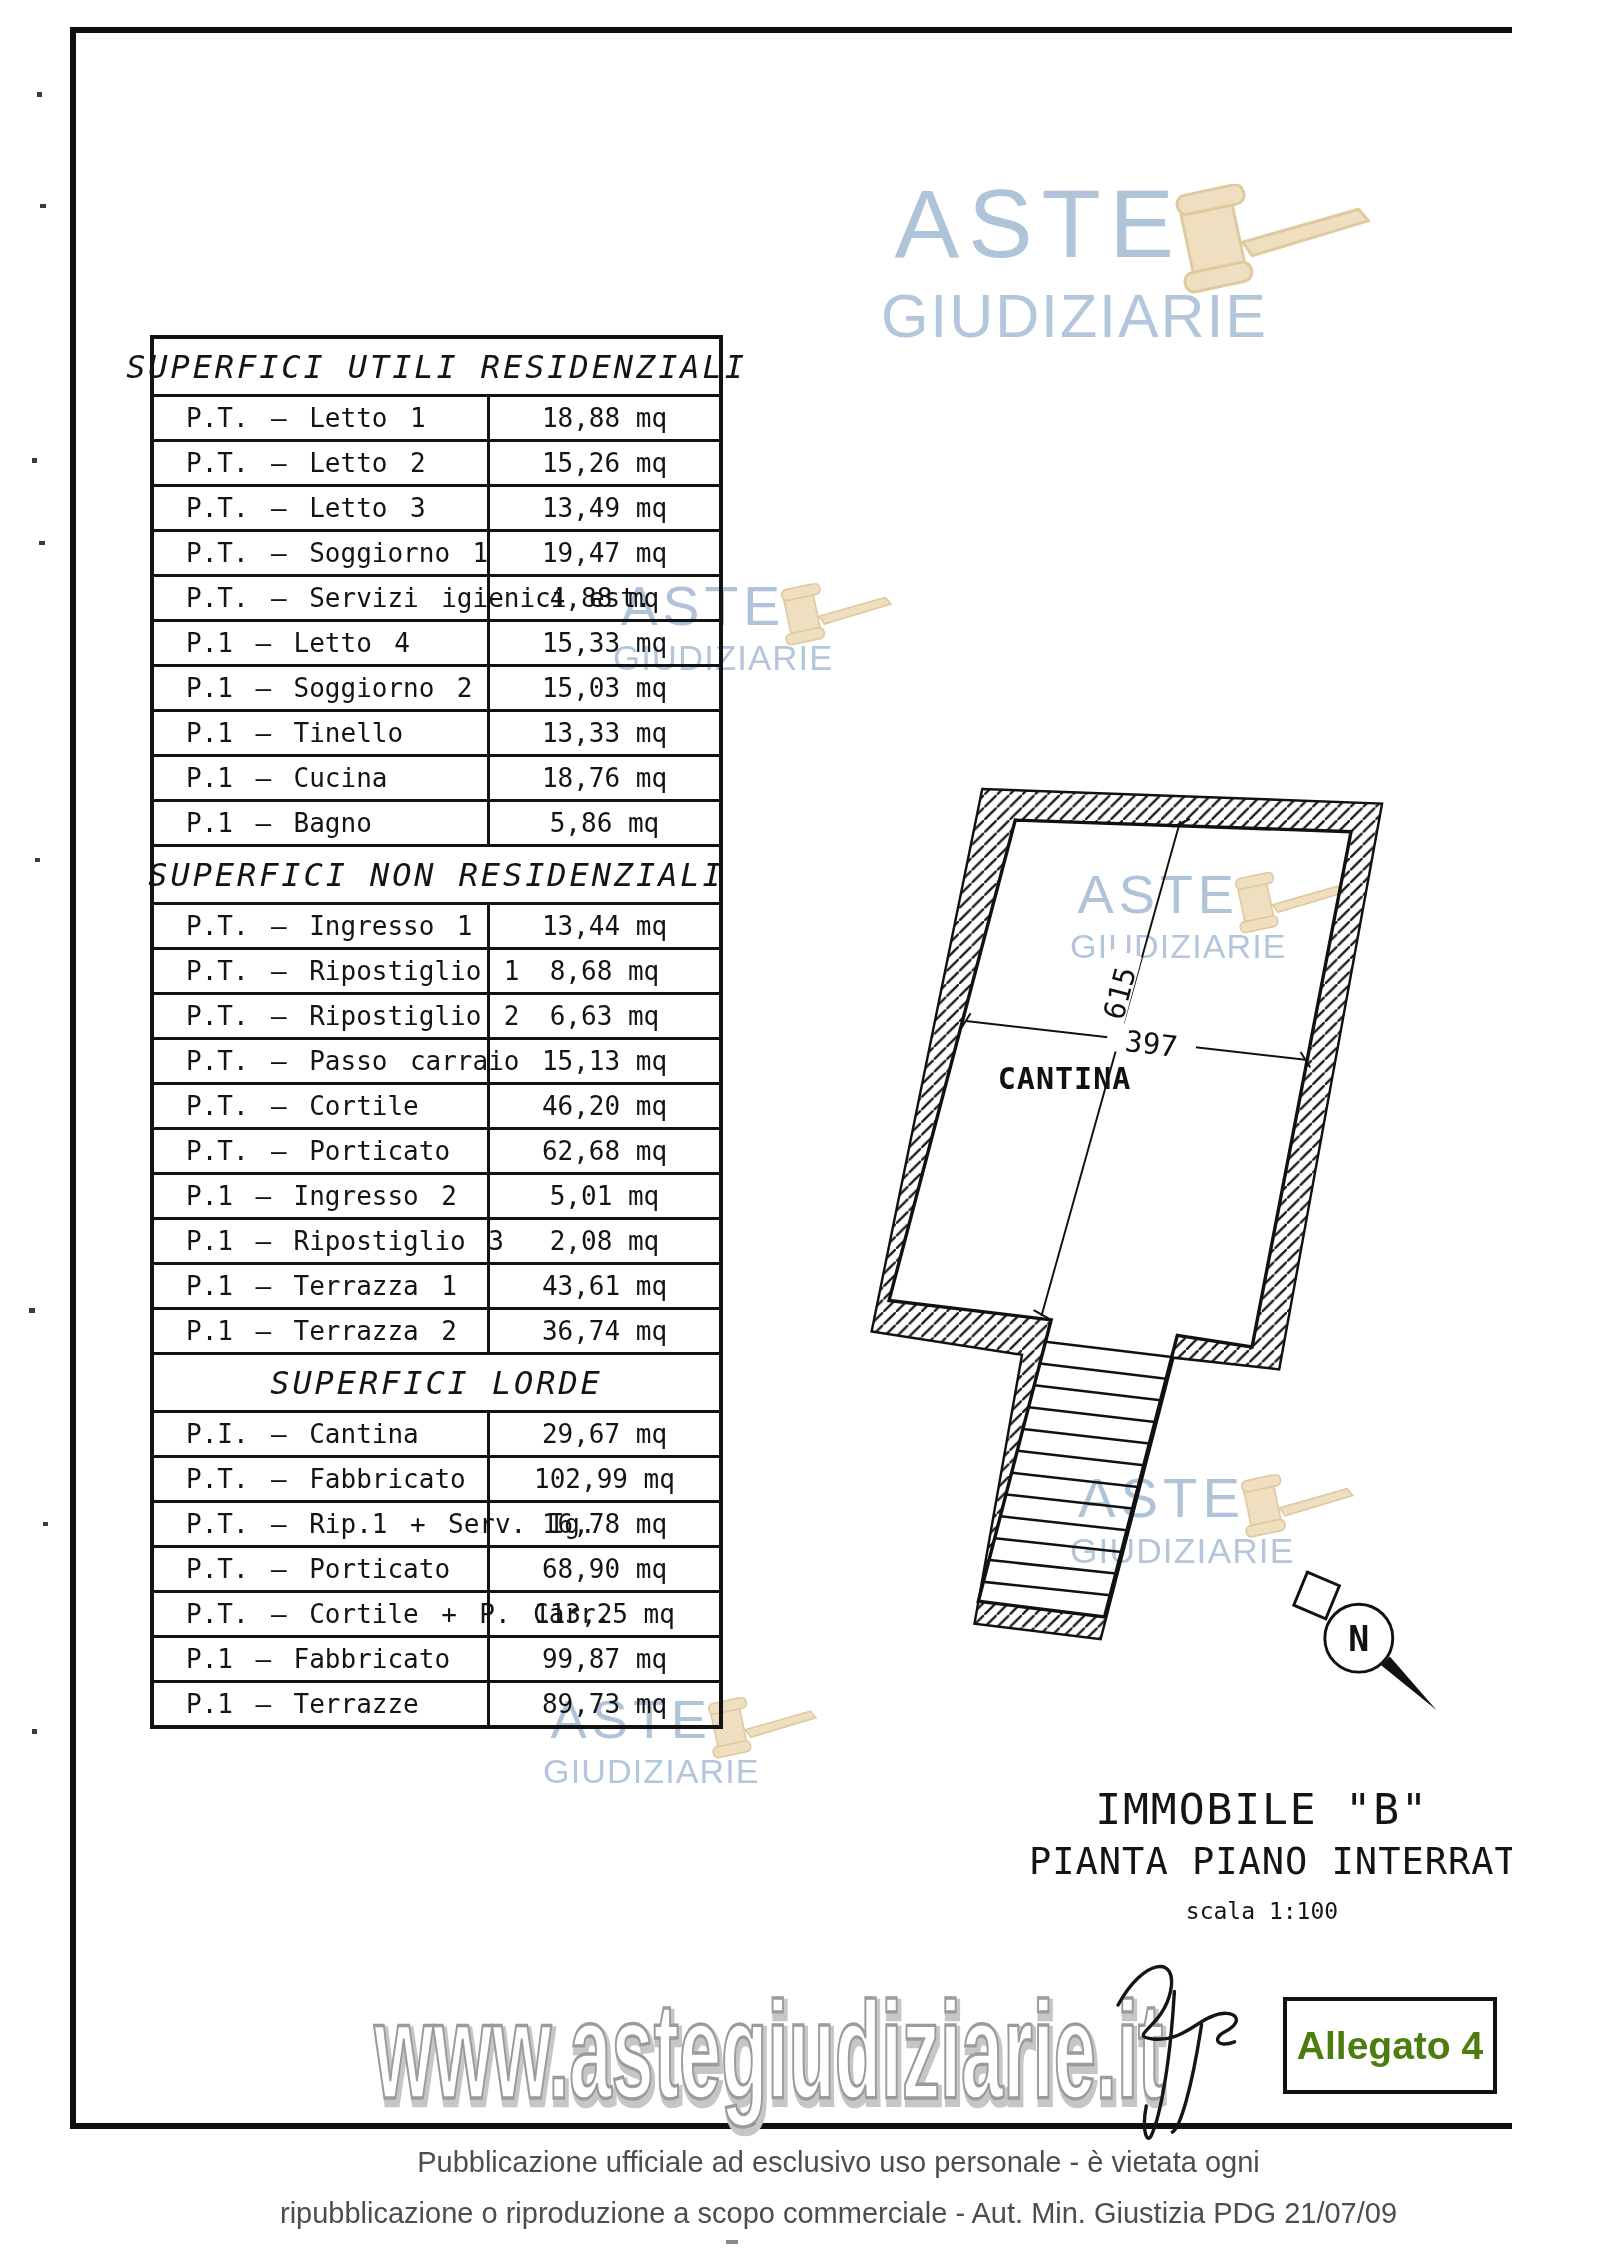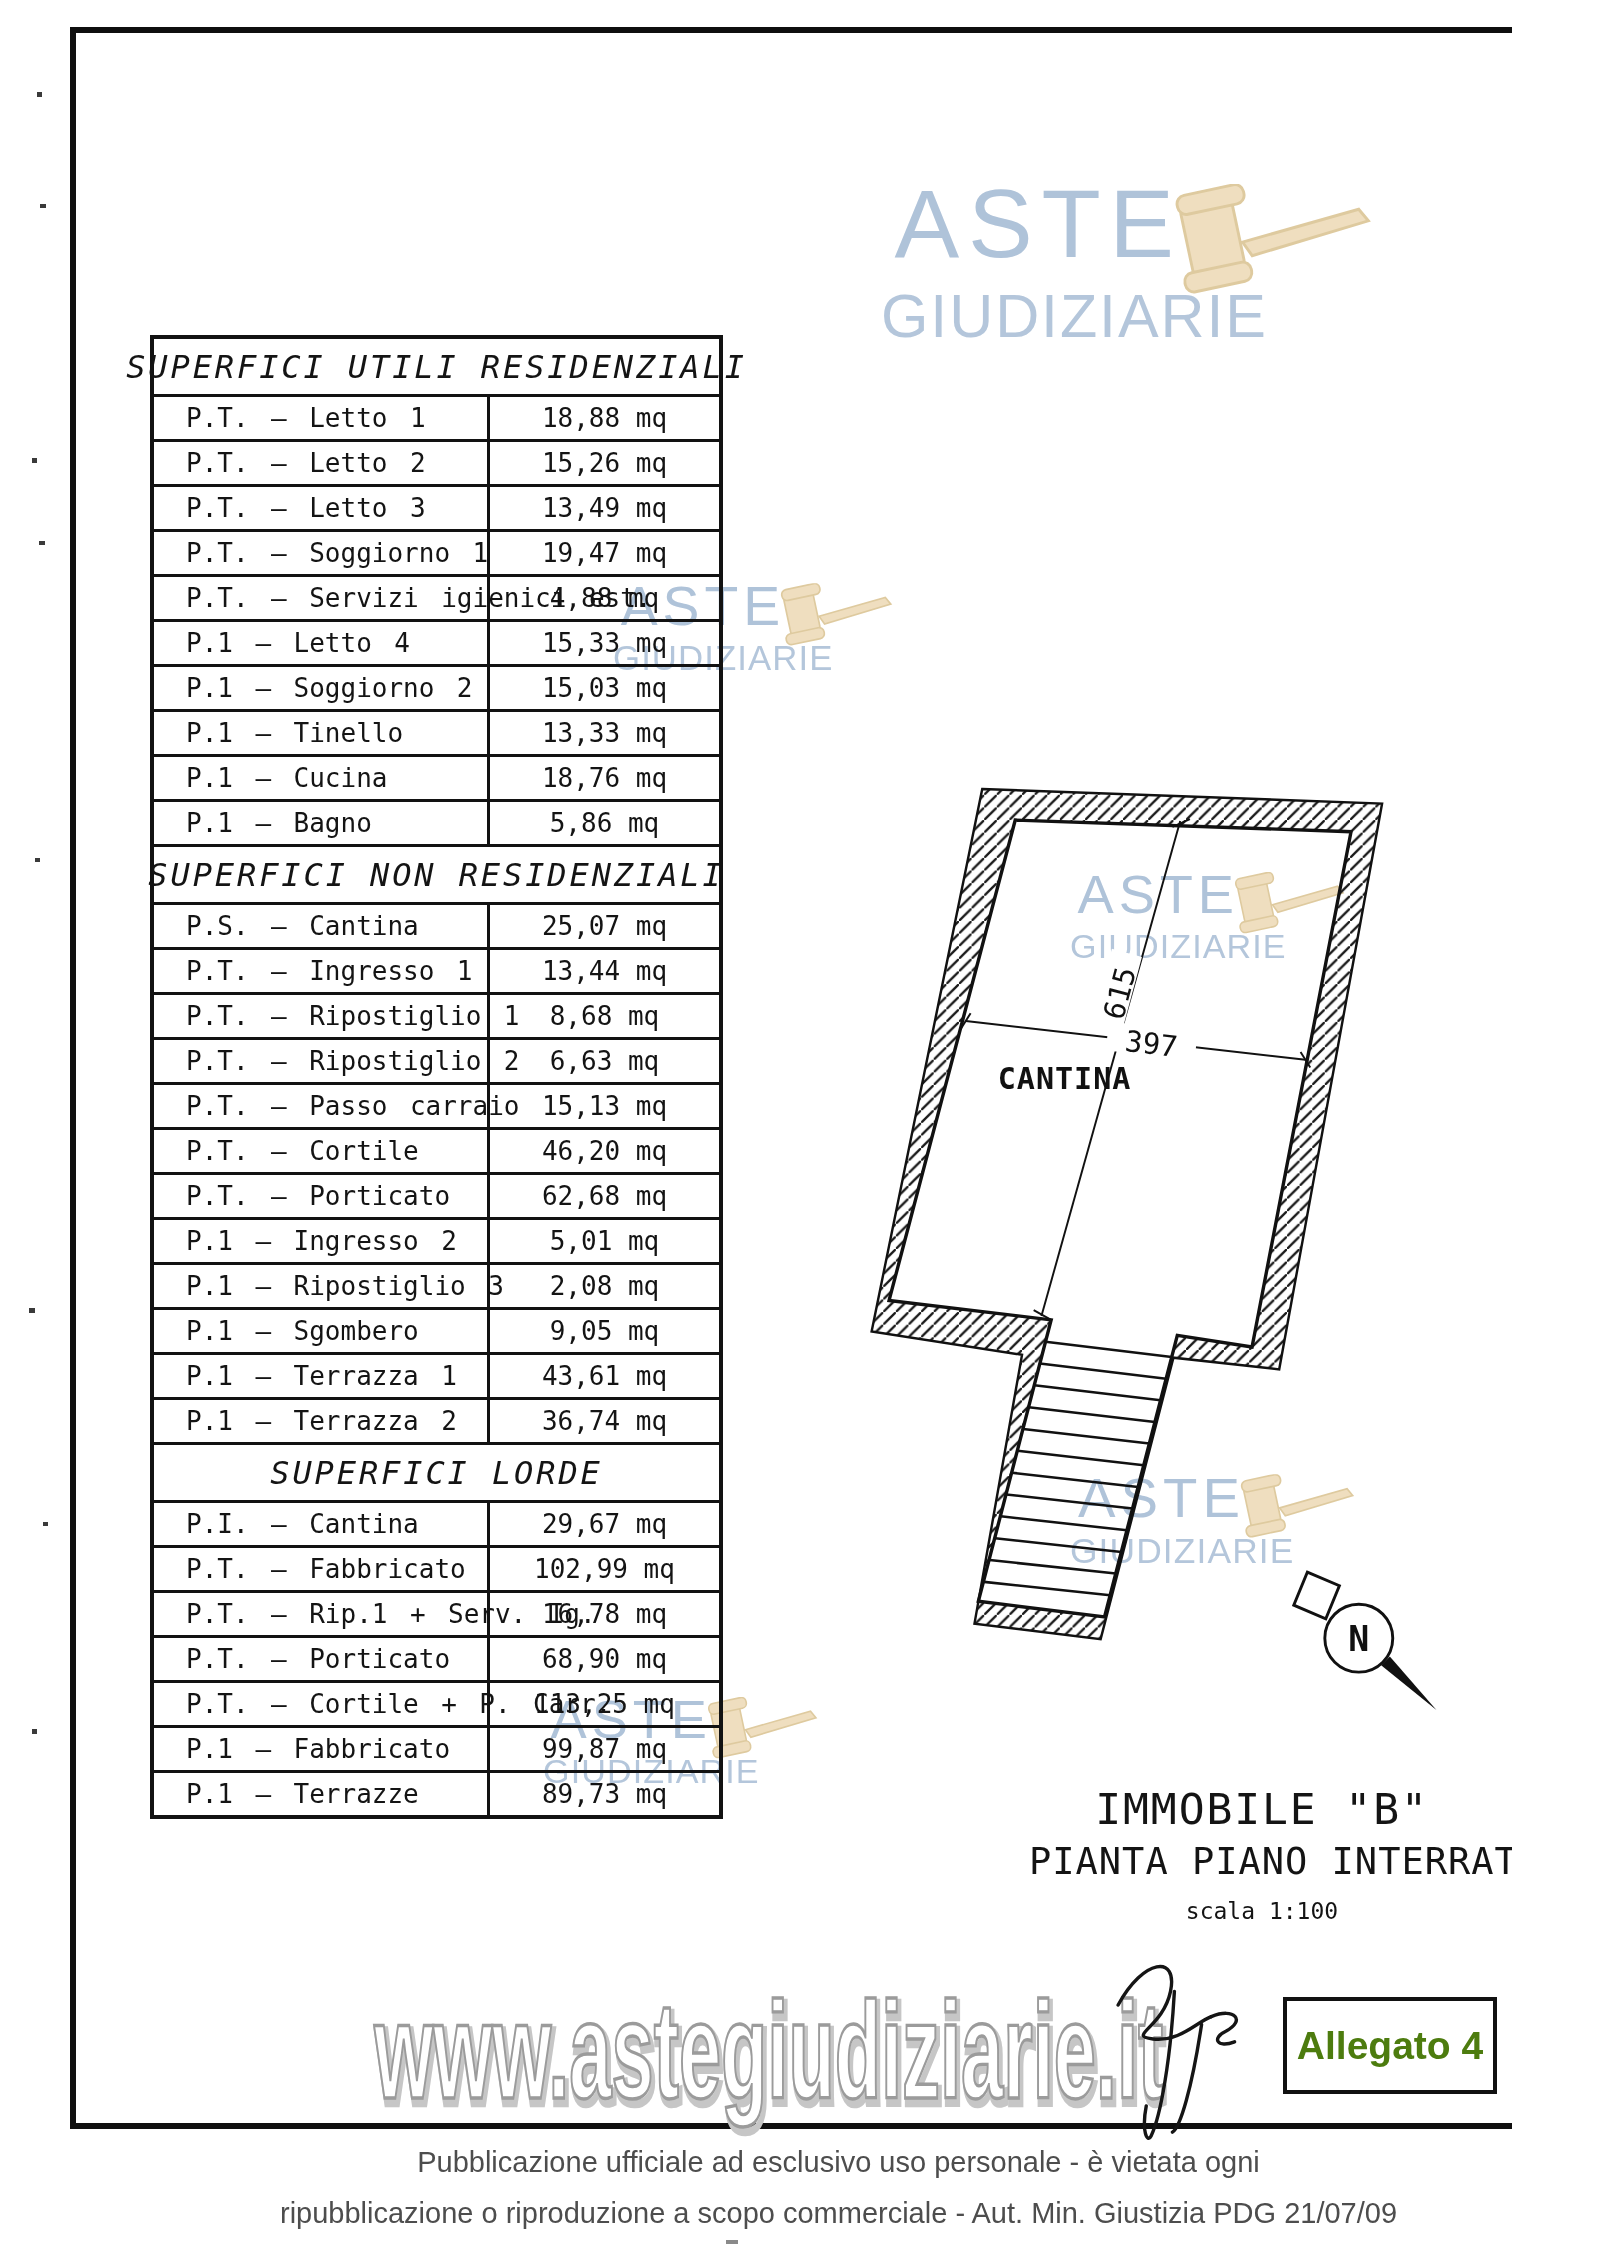--- a/index.html
+++ b/index.html
@@ -167,24 +167,20 @@
       <div class="t-row">
         <div class="t-label">P.1 – Cucina</div>
         <div class="t-value">18,76 mq</div>
       </div>
       <div class="t-row">
         <div class="t-label">P.1 – Bagno</div>
         <div class="t-value">5,86 mq</div>
       </div>
       <div class="t-head">SUPERFICI NON RESIDENZIALI</div>
       <div class="t-row">
-        <div class="t-label">P.S. – Cantina</div>
-        <div class="t-value">25,07 mq</div>
-      </div>
-      <div class="t-row">
         <div class="t-label">P.T. – Ingresso 1</div>
         <div class="t-value">13,44 mq</div>
       </div>
       <div class="t-row">
         <div class="t-label">P.T. – Ripostiglio 1</div>
         <div class="t-value">8,68 mq</div>
       </div>
       <div class="t-row">
         <div class="t-label">P.T. – Ripostiglio 2</div>
         <div class="t-value">6,63 mq</div>
@@ -201,24 +197,20 @@
         <div class="t-label">P.T. – Porticato</div>
         <div class="t-value">62,68 mq</div>
       </div>
       <div class="t-row">
         <div class="t-label">P.1 – Ingresso 2</div>
         <div class="t-value">5,01 mq</div>
       </div>
       <div class="t-row">
         <div class="t-label">P.1 – Ripostiglio 3</div>
         <div class="t-value">2,08 mq</div>
-      </div>
-      <div class="t-row">
-        <div class="t-label">P.1 – Sgombero</div>
-        <div class="t-value">9,05 mq</div>
       </div>
       <div class="t-row">
         <div class="t-label">P.1 – Terrazza 1</div>
         <div class="t-value">43,61 mq</div>
       </div>
       <div class="t-row">
         <div class="t-label">P.1 – Terrazza 2</div>
         <div class="t-value">36,74 mq</div>
       </div>
       <div class="t-head">SUPERFICI LORDE</div>

